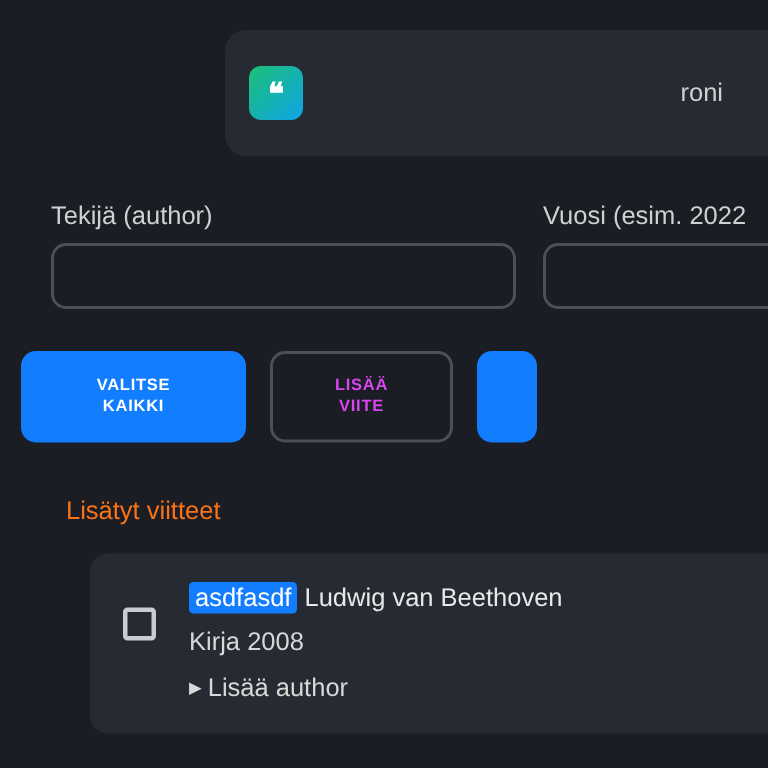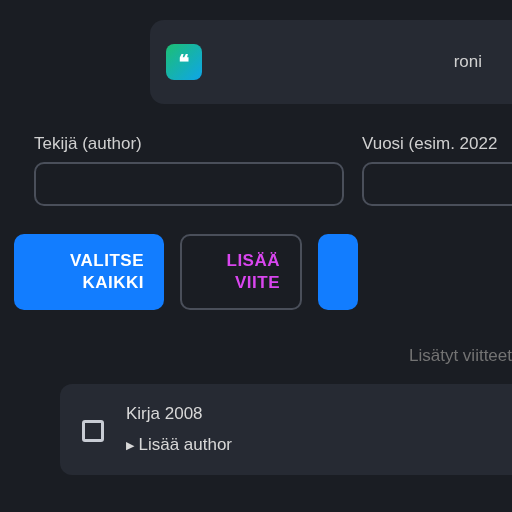--- a/index.html
+++ b/index.html
@@ -76,23 +76,23 @@
   .field-input-b { width: 300px; }
   .buttons {
     display: flex;
     gap: 16px;
     margin: 28px 0 0 2px;
   }
   .btn {
     border-radius: 10px;
     padding: 14px 20px;
     font-weight: 700;
-    font-size: 17px;
+    font-size: 11px;
     letter-spacing: 0.5px;
-    text-align: right;
+    text-align: center;
     text-transform: uppercase;
     cursor: pointer;
     border: none;
     font-family: inherit;
     line-height: 1.3;
   }
   .btn-primary {
     background: #127dff;
     color: #fff;
     width: 150px;
@@ -103,22 +103,21 @@
     color: #d946ef;
     width: 122px;
   }
   .btn-edge {
     background: #127dff;
     width: 40px;
   }
   .section-title {
     margin: 36px 0 0 32px;
     font-size: 17px;
-    color: #737373;
-    text-align: right;
+    color: #f97316;
   }
   .ref-card {
     background: #262a33;
     border-radius: 12px 0 0 12px;
     margin: 18px 0 0 48px;
     padding: 20px 20px 20px 22px;
     display: flex;
     gap: 22px;
     align-items: flex-start;
   }
@@ -177,20 +176,24 @@
   <button class="btn btn-primary">VALITSE<br>KAIKKI</button>
   <button class="btn btn-secondary">LISÄÄ<br>VIITE</button>
   <button class="btn btn-edge"></button>
 </div>
 
 <div class="section-title">Lisätyt viitteet</div>
 
 <div class="ref-card">
   <div class="cb"></div>
   <div class="ref-body">
+    <div class="ref-line1">
+      <span class="hl">asdfasdf</span>
+      <span>Ludwig van Beethoven</span>
+    </div>
     <div class="ref-line2">
       <span>Kirja</span>
       <span>2008</span>
     </div>
     <div class="ref-expand">
       <span class="tri">▶</span>
       <span>Lisää author</span>
     </div>
   </div>
 </div>

